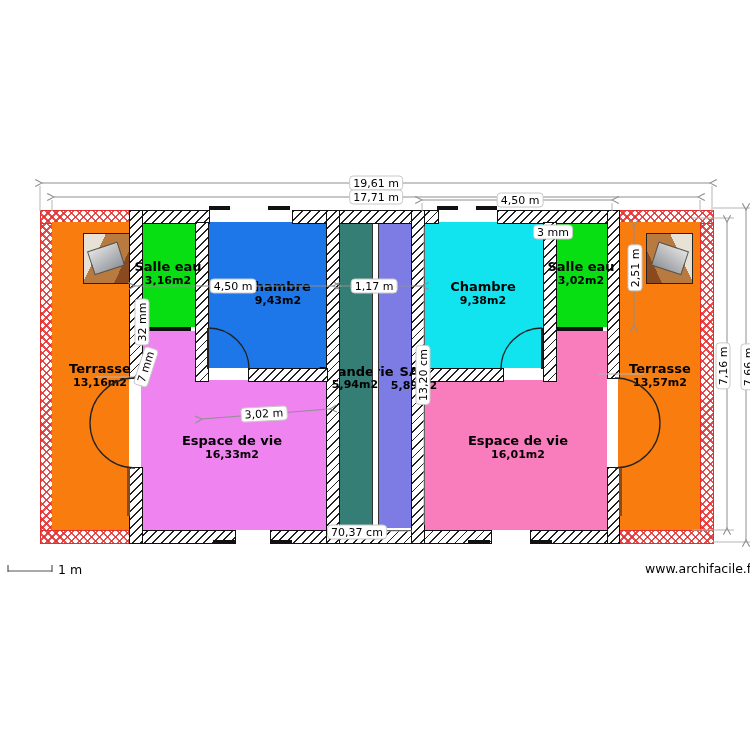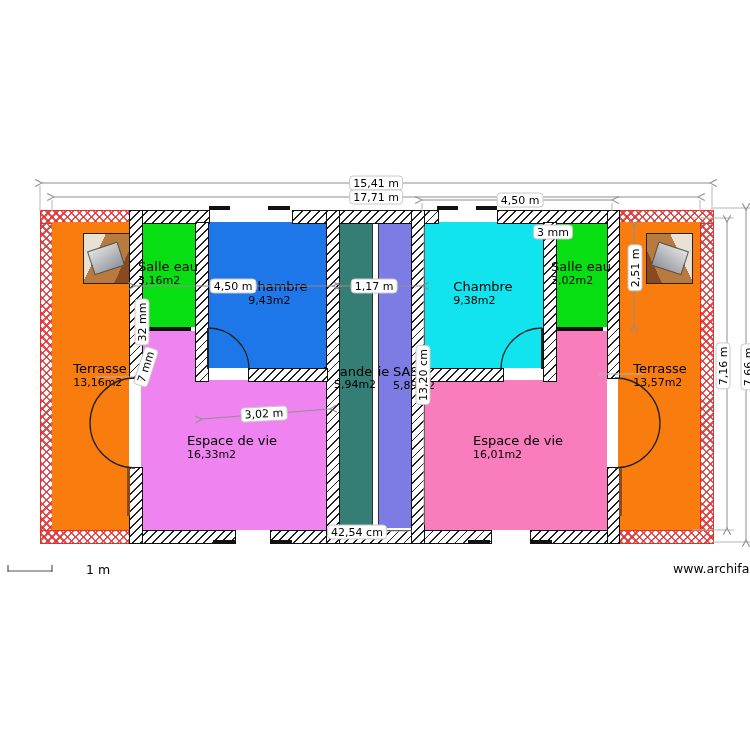--- a/index.html
+++ b/index.html
@@ -10,40 +10,40 @@
   
   .wall{position:absolute;z-index:5;border:1px solid #101010;
         background:repeating-linear-gradient(135deg,#222 0 1.2px,rgba(0,0,0,0) 1.2px 6px),#fff;}
   
   .red{position:absolute;z-index:1;border:1px solid #e03030;
        background:repeating-linear-gradient(45deg,rgba(224,48,48,.85) 0 1.6px,rgba(0,0,0,0) 1.6px 5.6px),
                   repeating-linear-gradient(135deg,rgba(224,48,48,.85) 0 1.6px,rgba(0,0,0,0) 1.6px 5.6px),#fff;}
   .gap{position:absolute;z-index:4;background:#fff;border-left:1px solid #333;border-right:1px solid #333;}
   .bar{position:absolute;z-index:6;background:#111;}
   
-  .rlabel{position:absolute;z-index:10;transform:translateX(-50%);
-          white-space:nowrap;line-height:1.05;}
+  .rlabel{position:absolute;z-index:10;transform:translateX(-50%);text-align:center;
+          white-space:nowrap;line-height:1.05;font-weight:bold;}
   .rlabel.low{z-index:2;}
   .rlabel.hi{z-index:12;}
   .rname{font-size:13px;display:block;}
   .rarea{font-size:11px;display:block;margin-top:1px;}
   
   .dbox{position:absolute;z-index:12;background:#fff;border:1px solid #c8c8c8;border-radius:4px;
         padding:0 3px;font-size:11px;white-space:nowrap;transform:translate(-50%,-50%);}
   .dbox.r90{transform:translate(-50%,-50%) rotate(-90deg);}
   .dbox.r72{transform:translate(-50%,-50%) rotate(-72deg);}
   .dbox.r3{transform:translate(-50%,-50%) rotate(-3deg);}
   
   .sink{position:absolute;z-index:3;border:1px solid #222;overflow:hidden;
         background:linear-gradient(115deg,#e8e2d6 0 32%,#b87a3e 32% 78%,#8a4a20 78% 100%);}
   .sink .basin{position:absolute;left:14%;top:24%;width:66%;height:46%;
         background:linear-gradient(160deg,#e2e2e2,#8f9399);border:1px solid #555;transform:rotate(-18deg);}
   .sink.flip{transform:scaleX(-1);}
   svg.overlay{position:absolute;left:0;top:0;z-index:11;pointer-events:none;}
-  .foot{position:absolute;z-index:12;font-size:12.5px;white-space:nowrap;margin-left:28px;}
+  .foot{position:absolute;z-index:12;font-size:12.5px;white-space:nowrap;}
 </style>
 </head>
 <body>
 
 <div class="stage">
 
   <div class="red" style="left:40px;top:210px;width:12px;height:332px"></div>
   <div class="red" style="left:40px;top:210px;width:96px;height:12px"></div>
   <div class="red" style="left:40px;top:530px;width:96px;height:12px"></div>
   <div class="red" style="left:700px;top:210px;width:12px;height:332px"></div>
@@ -186,31 +186,31 @@
       <line x1="128.5" y1="468" x2="128.5" y2="516" stroke="#8a4a1a" stroke-width="3"></line>
       <line x1="620.5" y1="468" x2="620.5" y2="516" stroke="#8a4a1a" stroke-width="3"></line>
     </g>
     <g stroke="#555" stroke-width="1.2">
       <line x1="8" y1="565" x2="8" y2="572"></line>
       <line x1="8" y1="571" x2="52" y2="571"></line>
       <line x1="52" y1="565" x2="52" y2="572"></line>
     </g>
   </svg>
 
-  <div class="dbox" style="left:376px;top:183px">15,41 m</div>
+  <div class="dbox" style="left:376px;top:183px">19,61 m</div>
   <div class="dbox" style="left:376px;top:197px">17,71 m</div>
   <div class="dbox" style="left:520px;top:200px">4,50 m</div>
   <div class="dbox" style="left:553px;top:232px">3 mm</div>
   <div class="dbox" style="left:233px;top:286px">4,50 m</div>
   <div class="dbox" style="left:374px;top:286px">1,17 m</div>
   <div class="dbox r3" style="left:264px;top:414px">3,02 m</div>
   <div class="dbox r90" style="left:635px;top:268px">2,51 m</div>
   <div class="dbox r90" style="left:142px;top:322px">32 mm</div>
   <div class="dbox r72" style="left:146px;top:367px">7 mm</div>
   <div class="dbox r90" style="left:423px;top:375px">13,20 cm</div>
-  <div class="dbox" style="left:357px;top:532px">42,54 cm</div>
+  <div class="dbox" style="left:357px;top:532px">70,37 cm</div>
   <div class="dbox r90" style="left:723px;top:366px">7,16 m</div>
   <div class="dbox r90" style="left:748px;top:367px">7,66 m</div>
 
   <div class="foot" style="left:58px;top:562px">1 m</div>
   <div class="foot" style="left:645px;top:561px">www.archifacile.fr</div>
 
 </div>
 
 </body></html>

